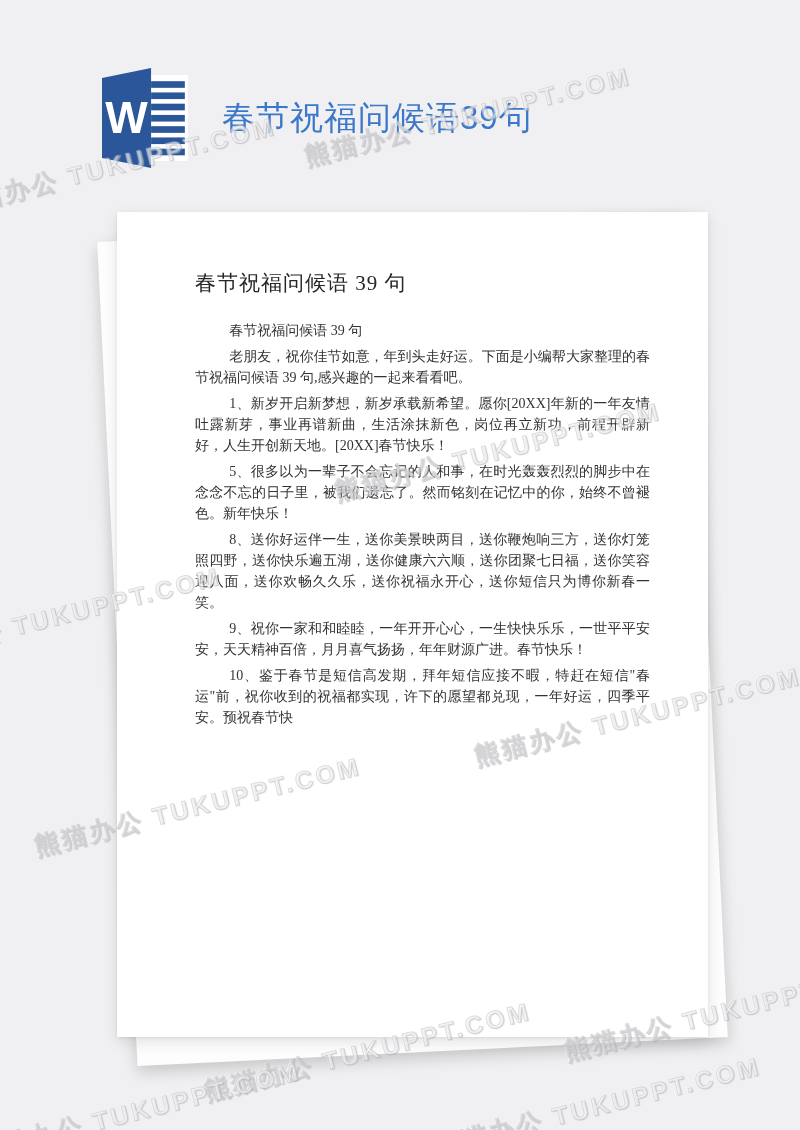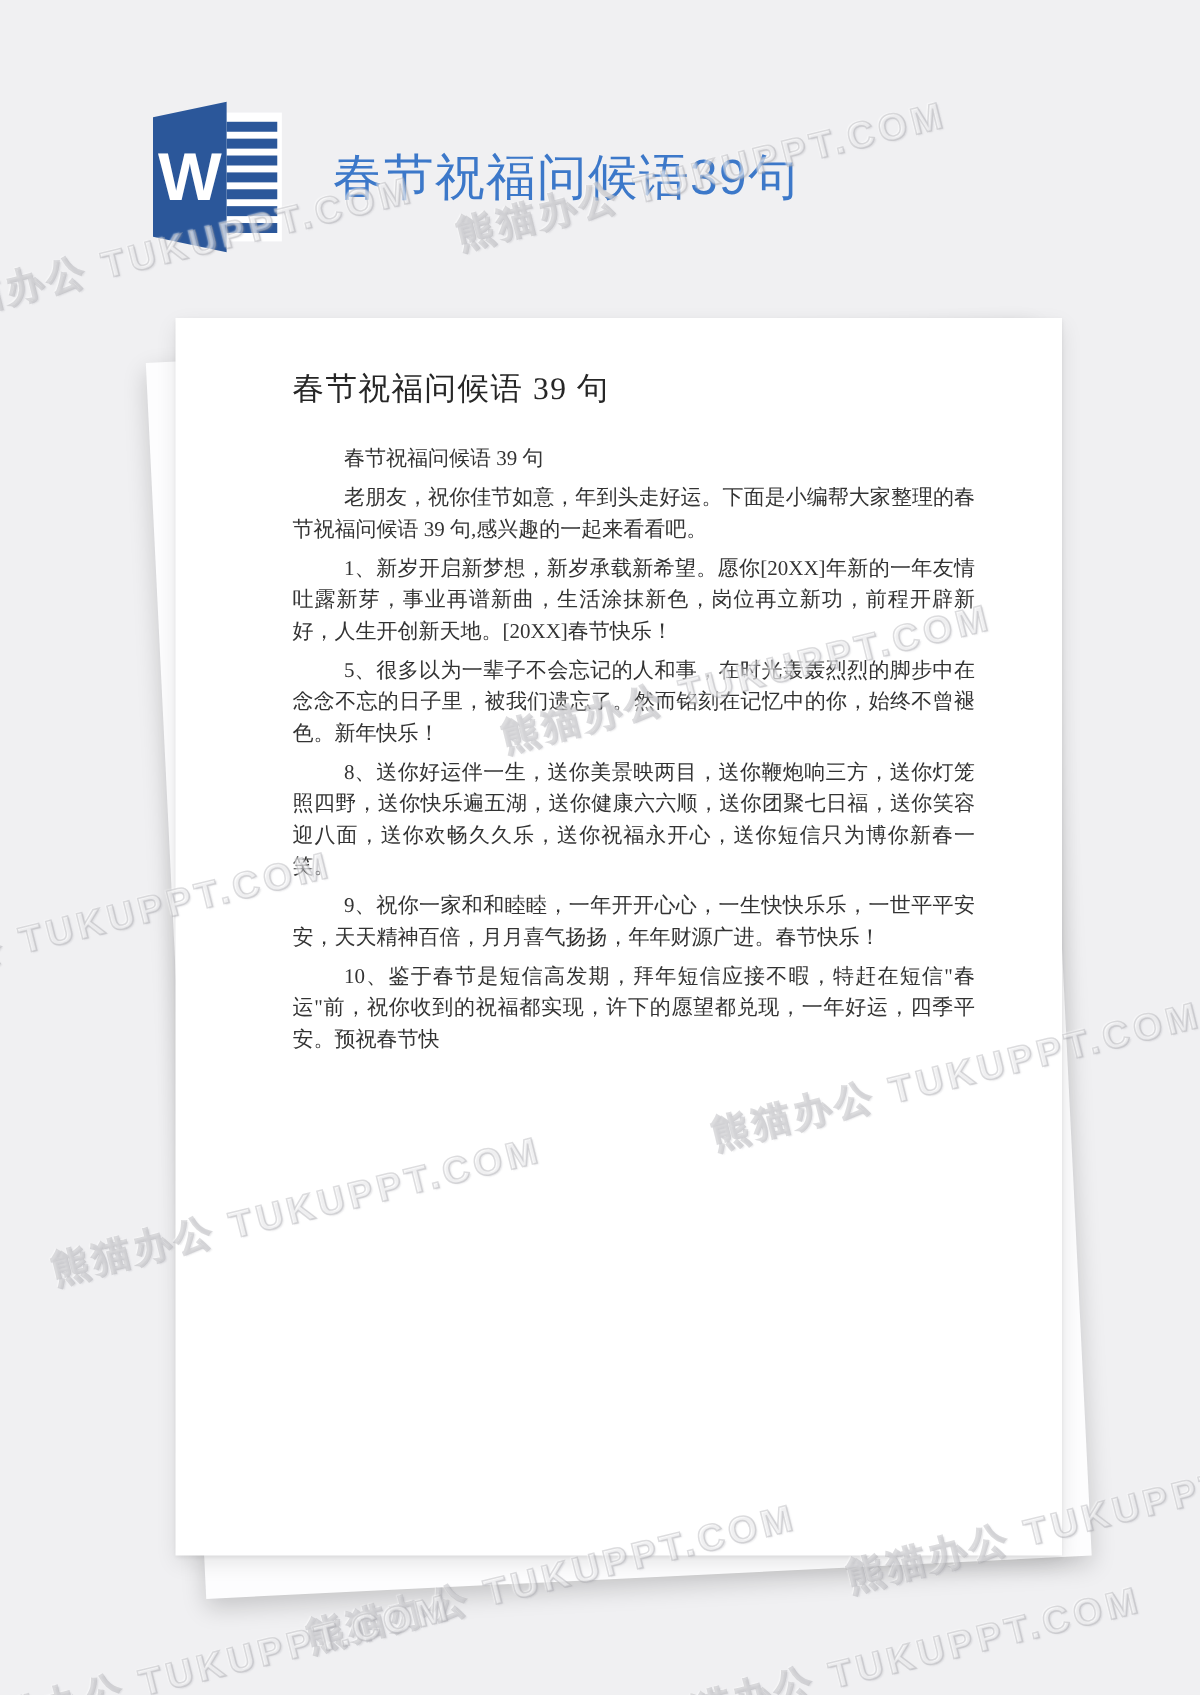--- a/index.html
+++ b/index.html
@@ -29,21 +29,21 @@
     width:591px; height:825px;
     background:#fdfdfe;
     transform:rotate(-2.8deg);
     box-shadow:0 6px 16px rgba(0,0,0,0.18);
   }
   .paper {
     position:absolute; left:117px; top:212px;
     width:591px; height:825px;
     background:#ffffff;
     box-shadow:0 1px 3px rgba(0,0,0,0.08), 0 5px 14px rgba(0,0,0,0.10);
-    padding:32px 58px 0 78px;
+    padding:56px 58px 0 78px;
     overflow:hidden;
   }
   .doc { color:#333; font-family:"Liberation Serif", serif; }
   .doc h1 {
     font-size:21px; line-height:30px; font-weight:400;
     color:#262626; letter-spacing:1px;
     margin:0 0 22px 0;
   }
   .doc p {
     font-size:14px; line-height:21px;

